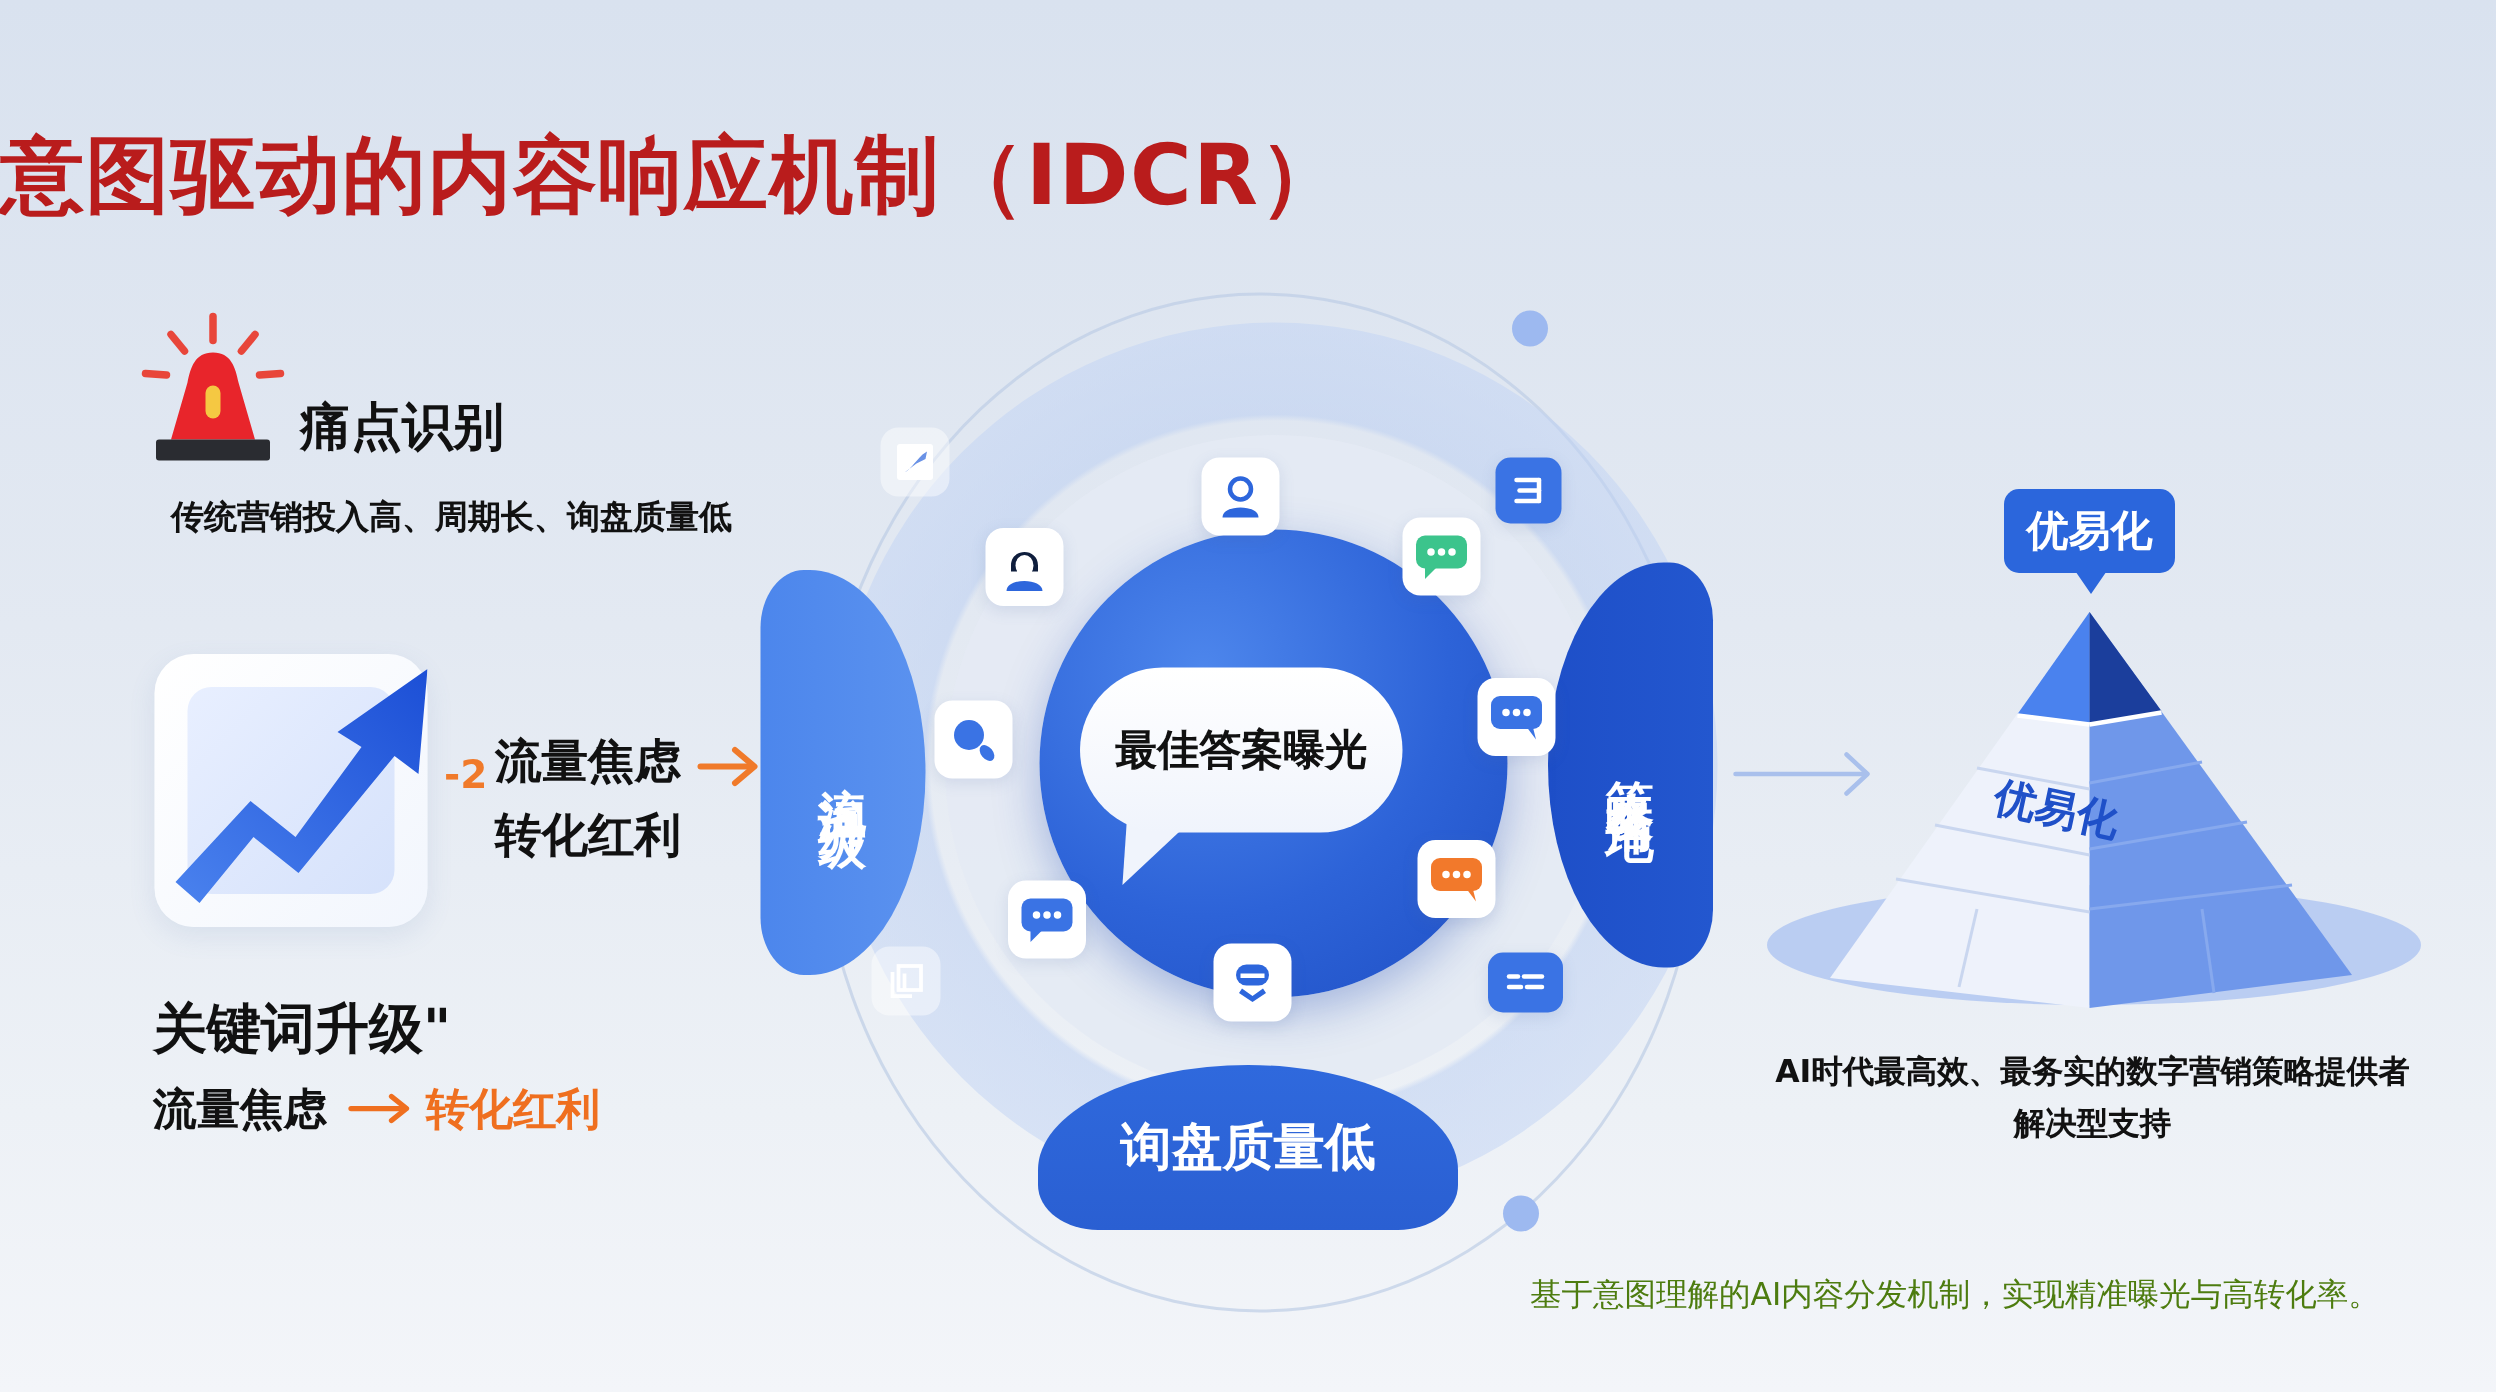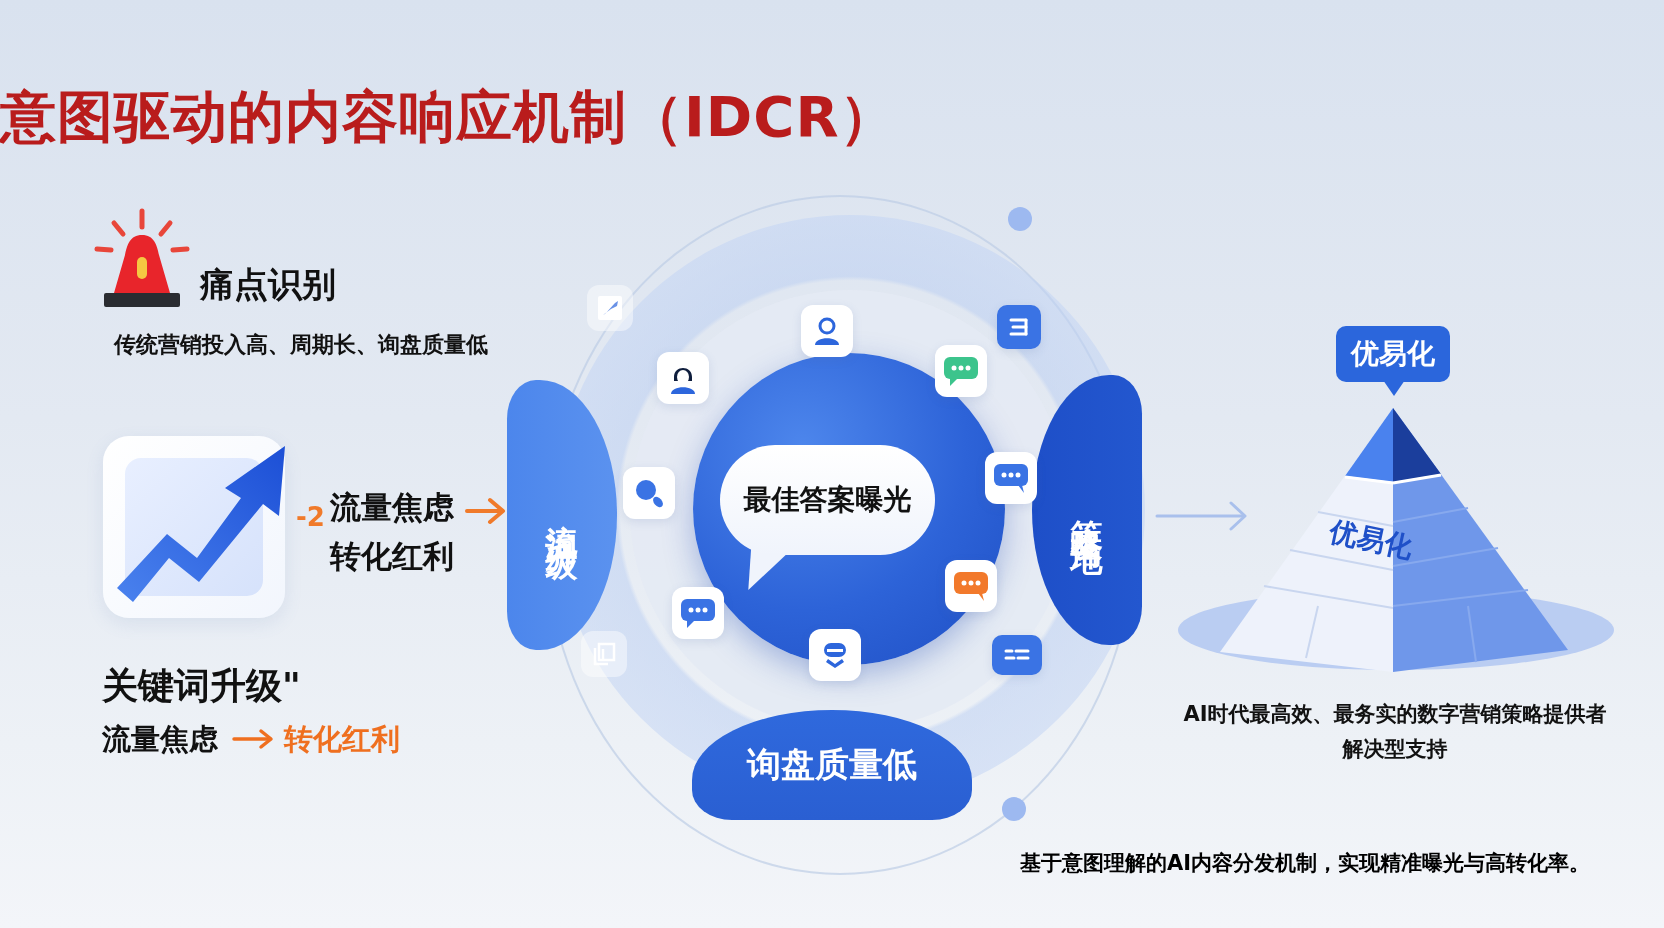--- a/index.html
+++ b/index.html
@@ -122,21 +122,21 @@
     display: flex; align-items: center; justify-content: center;
   }
   .pyramid-label-tail {
     left: 1383px; top: 380px; width: 0; height: 0;
     border-left: 11px solid transparent; border-right: 11px solid transparent; border-top: 16px solid #2b66dc;
   }
   .pyramid { left: 1178px; top: 400px; width: 440px; height: 280px; }
   .pyr-desc1 { left: 1100px; width: 590px; text-align: center; top: 700px; font-size: 21px; font-weight: 700; }
   .pyr-desc2 { left: 1100px; width: 590px; text-align: center; top: 735px; font-size: 21px; font-weight: 700; }
 
-  .footer-note { left: 1020px; top: 849px; font-size: 21px; font-weight: 700; color: #000000; }
+  .footer-note { left: 1020px; top: 849px; font-size: 21px; font-weight: 400; color: #4d7c0f; }
 </style>
 </head>
 <body>
 
 <div class="abs title">意图驱动的内容响应机制（IDCR）</div>
 
 <div class="abs alarm">
   <svg width="100" height="105" viewBox="0 0 100 105">
     <g stroke="#e8463a" stroke-width="5" stroke-linecap="round">
       <line x1="50" y1="6" x2="50" y2="22"></line>

